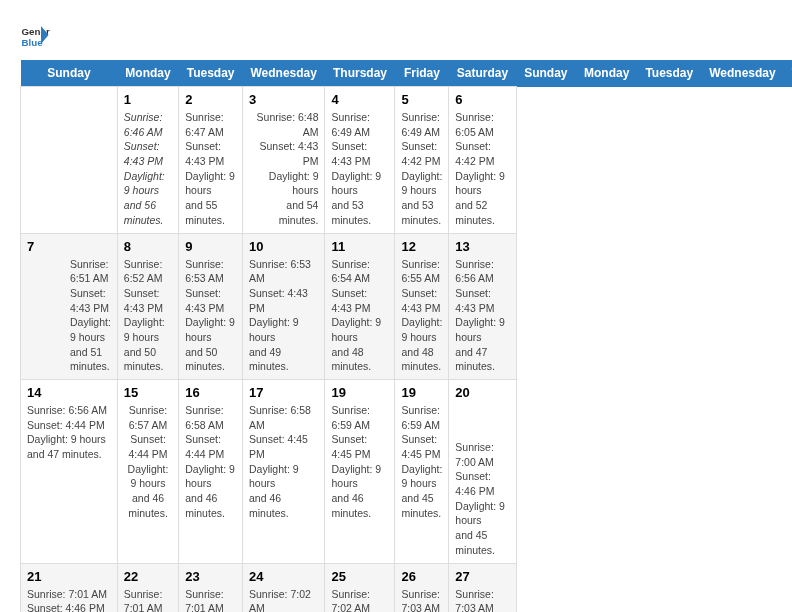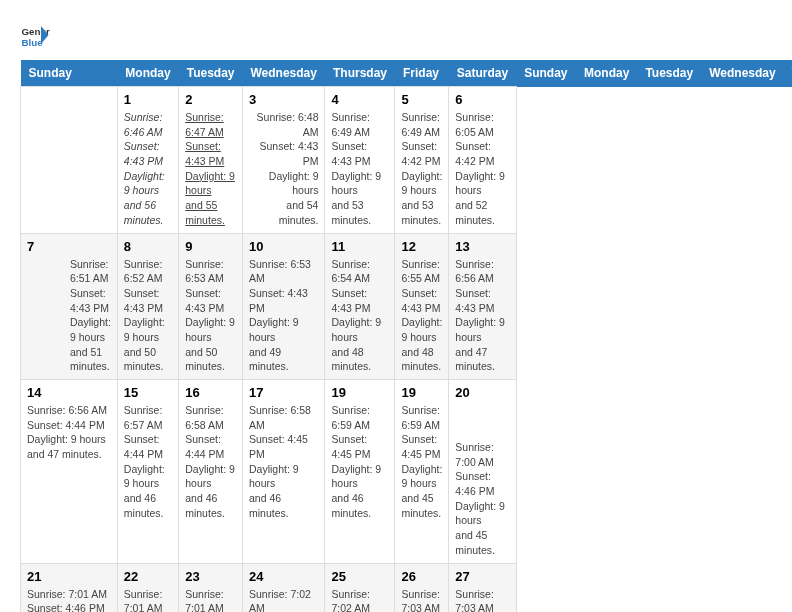--- a/index.html
+++ b/index.html
@@ -38,21 +38,21 @@
       color: #555;
     }
     table {
       width: 100%;
       border-collapse: collapse;
       font-size: 11px;
     }
     thead tr th {
       background-color: #2c7bbf;
       color: #fff;
-      text-align: left;
+      text-align: center;
       padding: 6px 8px;
       font-size: 12px;
       font-weight: bold;
     }
     tbody tr td {
       border: 1px solid #ddd;
       vertical-align: top;
       padding: 5px 6px;
       height: 90px;
       width: calc(100% / 7);
@@ -117,21 +117,21 @@
         <td class="empty-cell"></td>
         <td>
           <span class="day-num">1</span>
           <div class="day-info" style="white-space: pre-line; font-style: italic;">Sunrise: 6:46 AM
 Sunset: 4:43 PM
 Daylight: 9 hours
 and 56 minutes.</div>
         </td>
         <td>
           <span class="day-num">2</span>
-          <div class="day-info" style="white-space: pre-line; text-decoration: underline;">Sunrise: 6:47 AM
+          <div class="day-info" style="white-space: pre-line;">Sunrise: 6:47 AM
 Sunset: 4:43 PM
 Daylight: 9 hours
 and 55 minutes.</div>
         </td>
         <td>
           <span class="day-num">3</span>
           <div class="day-info" style="white-space: pre-line; text-align: right;">Sunrise: 6:48 AM
 Sunset: 4:43 PM
 Daylight: 9 hours
 and 54 minutes.</div>
@@ -212,21 +212,21 @@
       <tr>
         <td>
           <span class="day-num">14</span>
           <div class="day-info" style="white-space: pre-line;">Sunrise: 6:56 AM
 Sunset: 4:44 PM
 Daylight: 9 hours
 and 47 minutes.</div>
         </td>
         <td>
           <span class="day-num">15</span>
-          <div class="day-info" style="white-space: pre-line;">Sunrise: 6:57 AM
+          <div class="day-info" style="white-space: pre-line; text-align: center;">Sunrise: 6:57 AM
 Sunset: 4:44 PM
 Daylight: 9 hours
 and 46 minutes.</div>
         </td>
         <td>
           <span class="day-num">16</span>
           <div class="day-info" style="white-space: pre-line;">Sunrise: 6:58 AM
 Sunset: 4:44 PM
 Daylight: 9 hours
 and 46 minutes.</div>

